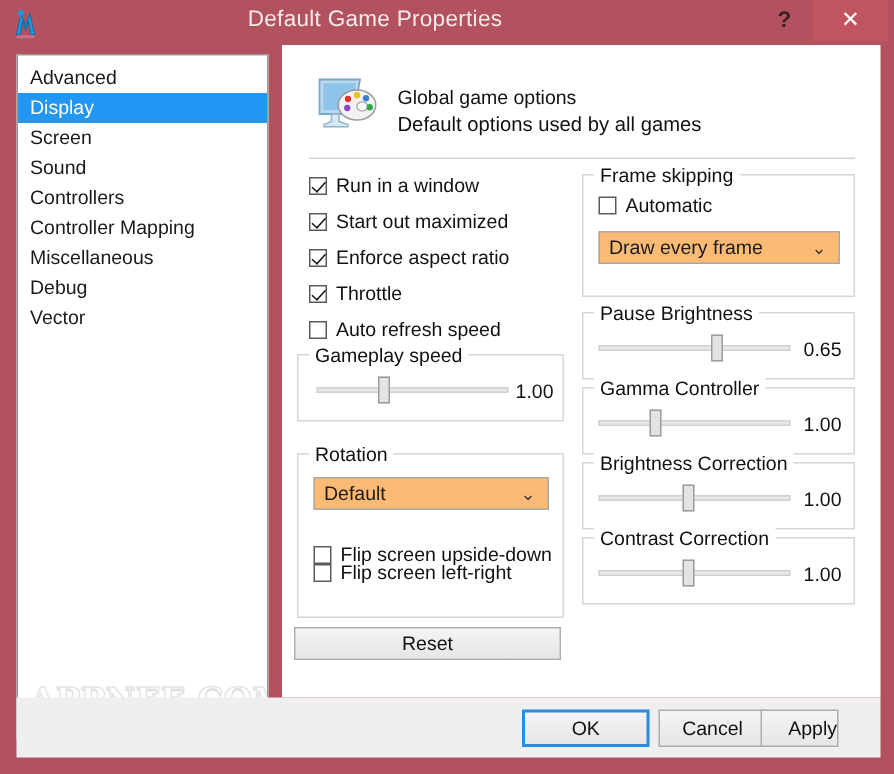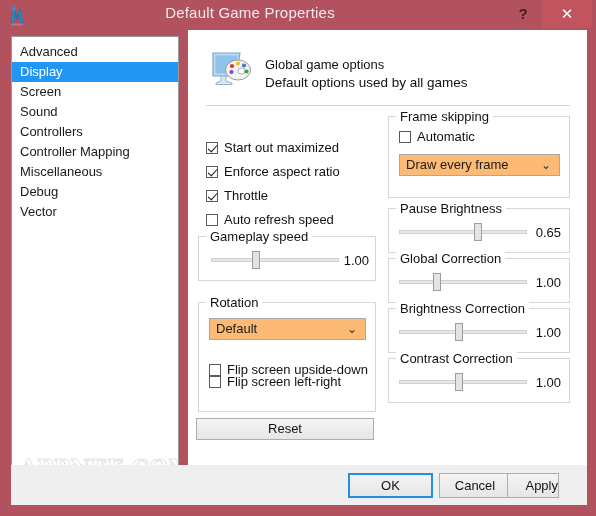--- a/index.html
+++ b/index.html
@@ -286,20 +286,23 @@
         <circle cx="28" cy="13.5" r="2.1" fill="#f0c020"></circle>
         <circle cx="34" cy="15.5" r="2.1" fill="#3a7fd0"></circle>
         <circle cx="36.5" cy="21.5" r="2.1" fill="#35a845"></circle>
         <circle cx="21.5" cy="22" r="2.1" fill="#8a48c0"></circle>
       </svg>
     </div>
     <div class="hdr-l1">Global game options</div>
     <div class="hdr-l2">Default options used by all games</div>
     <div class="hdr-rule"></div>
 
+    <div class="cb-row" style="left:18px; top:86px;">
+      <span class="cbox checked"></span><span>Run in a window</span>
+    </div>
     <div class="cb-row" style="left:18px; top:110px;">
       <span class="cbox checked"></span><span>Start out maximized</span>
     </div>
     <div class="cb-row" style="left:18px; top:134px;">
       <span class="cbox checked"></span><span>Enforce aspect ratio</span>
     </div>
     <div class="cb-row" style="left:18px; top:158px;">
       <span class="cbox checked"></span><span>Throttle</span>
     </div>
     <div class="cb-row" style="left:18px; top:182px;">
@@ -343,21 +346,21 @@
     <div class="gbox" style="left:200px; top:178px; width:182px; height:45px;">
       <div class="gtitle">Pause Brightness</div>
       <div class="slider" style="left:10px; top:14px; width:128px;">
         <div class="strack"></div>
         <div class="sthumb" id="thumb-pause" style="left: calc(62% - 4px);"></div>
       </div>
       <div class="sval" style="left:126px; top:16px; width:46px;">0.65</div>
     </div>
 
     <div class="gbox" style="left:200px; top:228px; width:182px; height:45px;">
-      <div class="gtitle">Global Correction</div>
+      <div class="gtitle">Gamma Controller</div>
       <div class="slider" style="left:10px; top:14px; width:128px;">
         <div class="strack"></div>
         <div class="sthumb" id="thumb-gamma" style="left: calc(30% - 4px);"></div>
       </div>
       <div class="sval" style="left:126px; top:16px; width:46px;">1.00</div>
     </div>
 
     <div class="gbox" style="left:200px; top:278px; width:182px; height:45px;">
       <div class="gtitle">Brightness Correction</div>
       <div class="slider" style="left:10px; top:14px; width:128px;">

